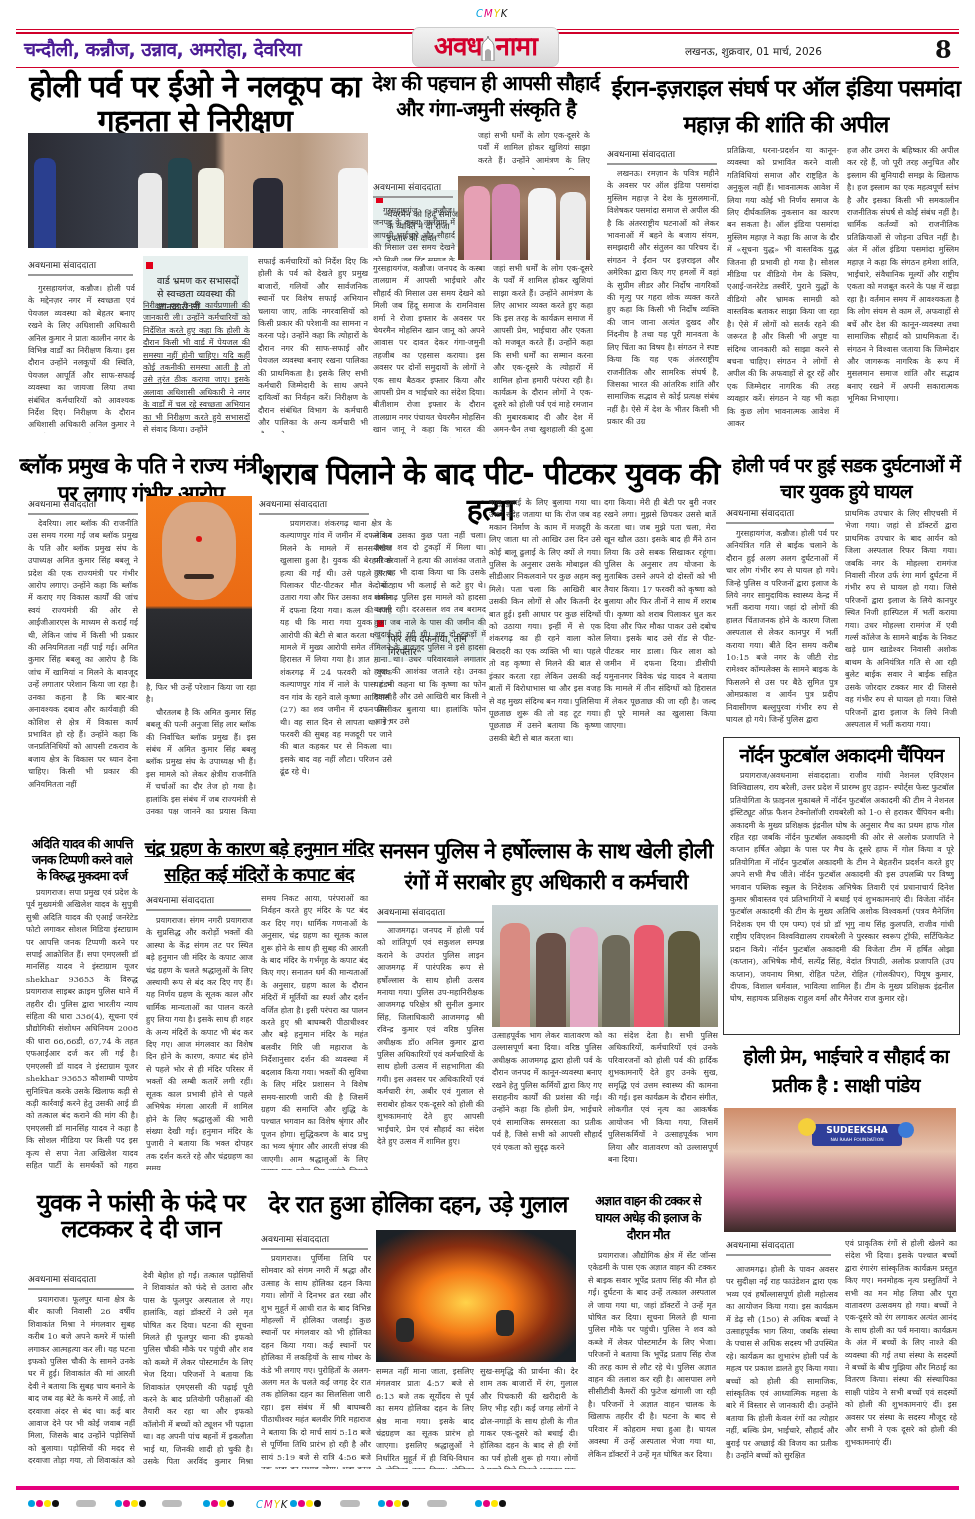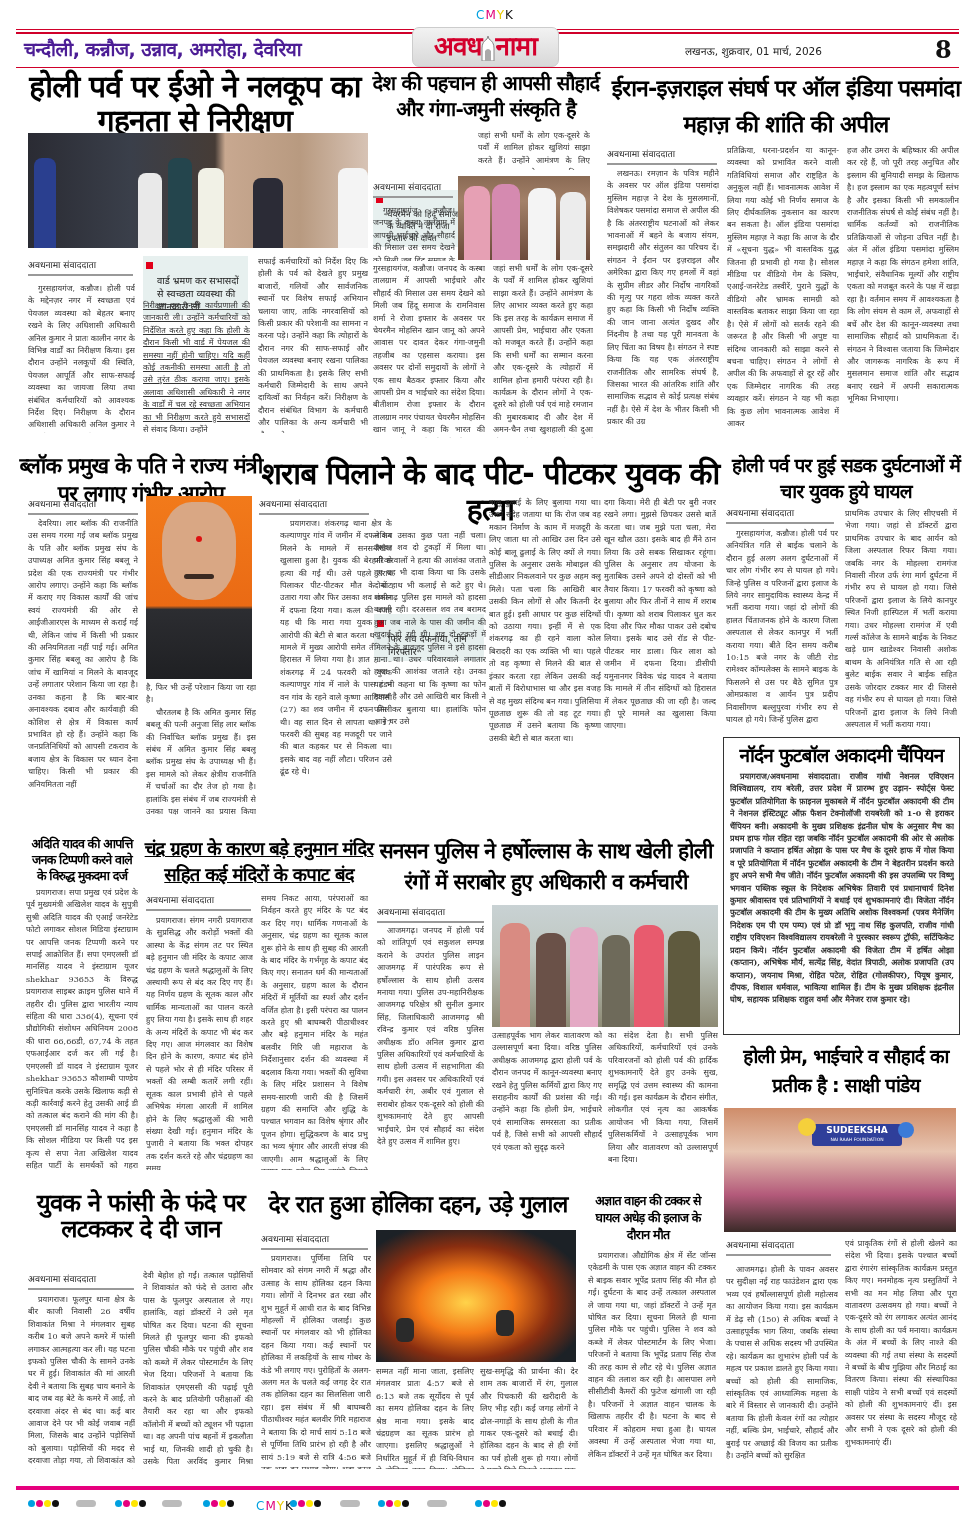--- a/index.html
+++ b/index.html
@@ -1,19 +1,19 @@
 <!DOCTYPE html>
 <html><head>
 <meta charset="utf-8">
 <style>
   *{box-sizing:border-box;margin:0;padding:0;}
   html,body{width:975px;height:1519px;background:#fff;overflow:hidden;}
   body{position:relative;font-family:"DejaVu Sans",sans-serif;color:#111;}
   .abs{position:absolute;}
-  .cmyk{font-size:12px;color:#555;letter-spacing:1px;}
+  .cmyk{font-size:10px;color:#555;letter-spacing:1px;font-style:italic;}
   .cmyk .c{color:#00a0e0}.cmyk .m{color:#e0007a}.cmyk .y{color:#e6c800}.cmyk .k{color:#111}
   .hdr-line{position:absolute;left:16px;right:16px;height:2px;background:#d0002a;}
   .hdr-thin{position:absolute;left:16px;right:16px;height:1px;background:#d0002a;}
   .districts{font-family:"DejaVu Sans",sans-serif;font-weight:bold;font-size:19px;color:#4c1d95;letter-spacing:-0.5px;}
   .logo{background:linear-gradient(#f2f2f2,#d8d8d8);border:1px solid #ccc;border-radius:7px;text-align:center;}
   .logo span{font-weight:bold;font-size:26px;color:#d3002c;letter-spacing:-1px;line-height:36px;}
   .logo .dome{display:inline-block;width:14px;height:26px;vertical-align:middle;position:relative;top:-3px;}
   .dateline{font-size:10.5px;color:#222;}
   .pgno{font-family:"DejaVu Serif",serif;font-weight:bold;font-size:24px;}
   .hl{font-weight:bold;color:#000;text-align:center;line-height:1.15;letter-spacing:-0.8px;}
@@ -140,21 +140,21 @@
 <div class="abs byline" style="left:726px;top:506px;width:108px;">अवधनामा संवाददाता</div>
 <div class="abs body" style="left:726px;top:528px;width:112px;height:205px;">
     <p>गुरसहायगंज, कन्नौज। होली पर्व पर अनियंत्रित गति से बाईक चलाने के दौरान हुई अलग अलग दुर्घटनाओं में चार लोग गंभीर रुप से घायल हो गये। जिन्हे पुलिस व परिजनों द्वारा इलाज के लिये नगर सामुदायिक स्वास्थ्य केन्द्र में भर्ती कराया गया। जहां दो लोगों की हालत चिंताजनक होने के कारण जिला अस्पताल से लेकर कानपुर में भर्ती कराया गया। बीते दिन समय करीब 10:15 बजे नगर के जीटी रोड रामेश्वर कॉम्पलेक्स के सामने बाइक के फिसलने से उस पर बैठे सुमित पुत्र ओमप्रकाश व आर्यन पुत्र प्रदीप निवासीगण बल्लुपुरवा गंभीर रुप से घायल हो गये। जिन्हें पुलिस द्वारा</p>
   </div>
 <div class="abs body" style="left:845px;top:508px;width:112px;height:225px;">
     <p style="text-indent:0">प्राथमिक उपचार के लिए सीएचसी में भेजा गया। जहां से डॉक्टरों द्वारा प्राथमिक उपचार के बाद आर्यन को जिला अस्पताल रिफर किया गया। जबकि नगर के मोहल्ला रामगंज निवासी नीरज उर्फ रंगा मार्ग दुर्घटना में गंभीर रुप से घायल हो गया। जिसे परिजनों द्वारा इलाज के लिये कानपुर स्थित निजी हास्पिटल में भर्ती कराया गया। उधर मोहल्ला रामगंज में एवी गर्ल्स कॉलेज के सामने बाईक के निकट खड़े ग्राम खाडेश्वर निवासी अशोक बाथम के अनियंत्रित गति से आ रही बुलेट बाईक सवार ने बाईक सहित उसके जोरदार टक्कर मार दी जिससे वह गंभीर रुप से घायल हो गया। जिसे परिजनों द्वारा इलाज के लिये निजी अस्पताल में भर्ती कराया गया।</p>
   </div>
 
 <div class="abs boxed" style="left:723px;top:737px;width:237px;height:298px;"></div>
 <div class="abs hl" style="left:726px;top:743px;width:231px;font-size:19px;line-height:24px;">नॉर्दन फुटबॉल अकादमी चैंपियन</div>
-<div class="abs body" style="left:730px;top:770px;width:224px;height:262px;font-weight:bold;">
+<div class="abs body" style="left:730px;top:770px;width:224px;height:262px;">
     <p>प्रयागराज/अवधनामा संवाददाता। राजीव गांधी नेशनल एविएशन विश्विद्यालय, राय बरेली, उत्तर प्रदेश में प्रारम्भ हुए उड़ान- स्पोर्ट्स फेस्ट फुटबॉल प्रतियोगिता के फ़ाइनल मुकाबले में नॉर्दन फुटबॉल अकादमी की टीम ने नेशनल इंस्टिट्यूट ऑफ़ फैशन टेक्नोलॉजी रायबरेली को 1-0 से हराकर चैंपियन बनी। अकादमी के मुख्य प्रशिक्षक इंद्रनील घोष के अनुसार मैच का प्रथम हाफ गोल रहित रहा जबकि नॉर्दन फुटबॉल अकादमी की ओर से अलोक प्रजापति ने कप्तान हर्षित ओझा के पास पर मैच के दूसरे हाफ में गोल किया व पूरे प्रतियोगिता में नॉर्दन फुटबॉल अकादमी के टीम ने बेहतरीन प्रदर्शन करते हुए अपने सभी मैच जीते। नॉर्दन फुटबॉल अकादमी की इस उपलब्धि पर विष्णु भगवान पब्लिक स्कूल के निदेशक अभिषेक तिवारी एवं प्रधानाचार्य दिनेश कुमार श्रीवास्तव एवं प्रतिभागियों ने बधाई एवं शुभकामनाएं दी। विजेता नॉर्दन फुटबॉल अकादमी की टीम के मुख्य अतिथि अशोक विश्वकर्मा (पत्रव मैनेजिंग निदेशक एम पी एम पम्प) एवं प्रो डॉ भृगु नाथ सिंह कुलपति, राजीव गांधी राष्ट्रीय एविएशन विश्वविद्यालय रायबरेली ने पुरस्कार स्वरूप ट्रॉफी, सर्टिफिकेट प्रदान किये। नॉर्दन फुटबॉल अकादमी की विजेता टीम में हर्षित ओझा (कप्तान), अभिषेक मौर्य, सत्येंद्र सिंह, वेदांत त्रिपाठी, अलोक प्रजापति (उप कप्तान), जयनाथ मिश्रा, रोहित पटेल, रोहित (गोलकीपर), पियूष कुमार, दीपक, विशाल धर्मवाल, भावित्या शामिल हैं। टीम के मुख्य प्रशिक्षक इंद्रनील घोष, सहायक प्रशिक्षक राहुल वर्मा और मैनेजर राज कुमार रहे।</p>
   </div>
 
 <div class="abs hl" style="left:26px;top:836px;width:112px;font-size:12.5px;line-height:16px;font-weight:900;">अदिति यादव की आपत्ति जनक टिप्पणी करने वाले के विरुद्ध मुकदमा दर्ज</div>
 <div class="abs body" style="left:26px;top:887px;width:112px;height:283px;">
     <p>प्रयागराज। सपा प्रमुख एवं प्रदेश के पूर्व मुख्यमंत्री अखिलेश यादव के सुपुत्री सुश्री अदिति यादव की एआई जनरेटेड फोटो लगाकर सोशल मिडिया इंस्टाग्राम पर आपत्ति जनक टिप्पणी करने पर सपाई आक्रोशित हैं। सपा एमएलसी डॉ मानसिंह यादव ने इंस्टाग्राम यूजर shekhar 93653 के विरुद्ध प्रयागराज साइबर क्राइम पुलिस थाने में तहरीर दी। पुलिस द्वारा भारतीय न्याय संहिता की धारा 336(4), सूचना एवं प्रौद्योगिकी संशोधन अधिनियम 2008 की धारा 66,66डी, 67,74 के तहत एफआईआर दर्ज कर ली गई है। एमएलसी डॉ यादव ने इंस्टाग्राम यूजर shekhar 93653 कौशाम्बी पाण्डेय सुनिश्चित करके उसके खिलाफ कड़ी से कड़ी कार्रवाई करने हेतु उसकी आई डी को तत्काल बंद कराने की मांग की है। एमएलसी डॉ मानसिंह यादव ने कहा है कि सोशल मीडिया पर किसी पद इस कृत्य से सपा नेता अखिलेश यादव सहित पार्टी के समर्थकों को गहरा धक्का लगा है और मांग की है कि दोषी पर सुनियोजित कार्रवाई की जाए।</p>
   </div>
 
 <div class="abs hl" style="left:143px;top:836px;width:232px;font-size:18.5px;line-height:26px;text-decoration:underline;">चंद्र ग्रहण के कारण बड़े हनुमान मंदिर सहित कई मंदिरों के कपाट बंद</div>
 <div class="abs byline" style="left:146px;top:893px;width:105px;">अवधनामा संवाददाता</div>

